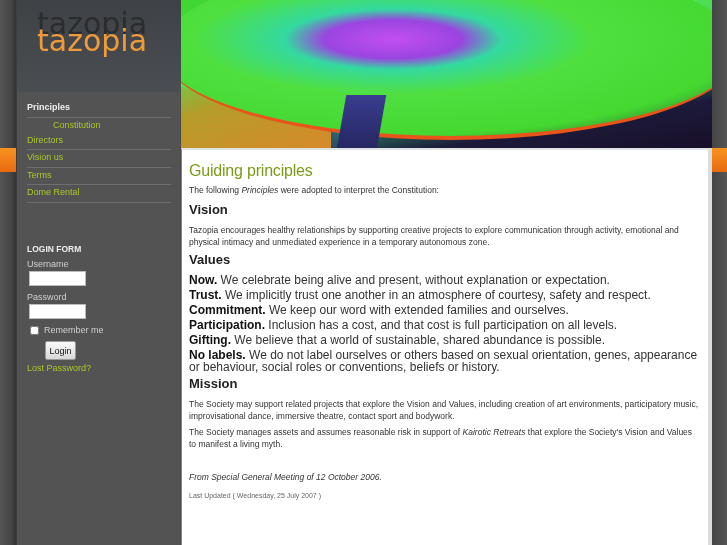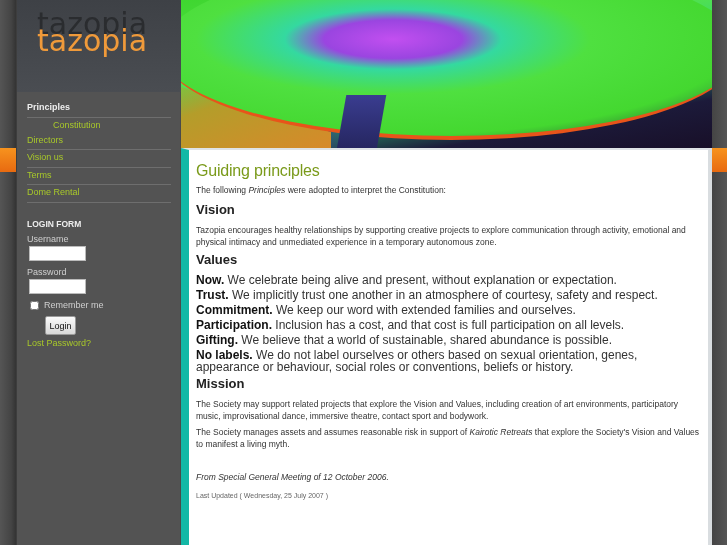--- a/index.html
+++ b/index.html
@@ -49,21 +49,21 @@
   .menu { position: absolute; left: 10px; top: 100px; width: 144px; }
   .menu-item {
     display: block; height: 17.5px; line-height: 15px;
     border-bottom: 1px solid #6e6e6e;
     color: #a8c82a; font-size: 9px; text-decoration: none;
     cursor: pointer;
   }
   .menu-item.active { color: #eeeeee; font-weight: bold; }
   .menu-item.sub { padding-left: 26px; border-bottom: none; height: 15px; }
   .login { position: absolute; left: 10px; top: 219px; width: 144px; }
-  .login h3 { color: #eee; font-size: 8.5px; font-weight: bold; margin-bottom: 5px; }
+  .login h3 { color: #eee; font-size: 8.5px; font-weight: bold; margin-bottom: 5px; margin-top: 25px; }
   .login label.fl { display: block; color: #cfcfcf; font-size: 9px; margin-bottom: 2px; }
   .login input[type=text], .login input[type=password] {
     display: block; width: 57px; height: 15px; margin: 0 0 6px 2px;
     border: 1px solid #bbb; background: #fff;
   }
   .remember { display: flex; align-items: center; margin: 0 0 6px 3px; color: #cfcfcf; font-size: 9px; }
   .remember input { width: 9px; height: 9px; margin-right: 5px; }
   .login-btn {
     display: block; margin-left: 18px; width: 31px; height: 19px;
     background: linear-gradient(#fafafa, #d8d8d8); border: 1px solid #999; border-radius: 2px;
@@ -90,21 +90,21 @@
     transform: skewX(-10deg);
   }
   .banner .wood {
     position: absolute; left: 0; top: 60px; width: 150px; height: 90px;
     background: linear-gradient(160deg, rgba(180,170,40,0.0) 0%, #b49d2a 40%, #d8892a 100%);
     clip-path: polygon(0 30%, 100% 80%, 100% 100%, 0 100%);
   }
   .content {
     position: absolute; left: 181px; top: 148px; width: 531px; height: 397px;
     background: #fff;
-    border-left: 8px solid #14b8a6;
+    border-left: 1px solid #14b8a6;
     border-right: 4px solid #d9dde0;
     border-top: 2px solid #dfe3e6;
     padding: 12px 8px 0 7px;
   }
   .page-title { color: #7a9a1a; font-size: 16px; font-weight: normal; margin-bottom: 5px; letter-spacing: -0.2px; }
   .intro { font-size: 8.5px; color: #333; margin-bottom: 7px; }
   h2.sec { font-size: 13px; font-weight: bold; color: #222; margin: 0 0 7px 0; }
   p.body { font-size: 8.5px; color: #333; line-height: 12px; margin-bottom: 4px; }
   p.val { font-size: 12px; color: #333; line-height: 12px; margin-bottom: 3px; }
   p.val b { color: #111; }

